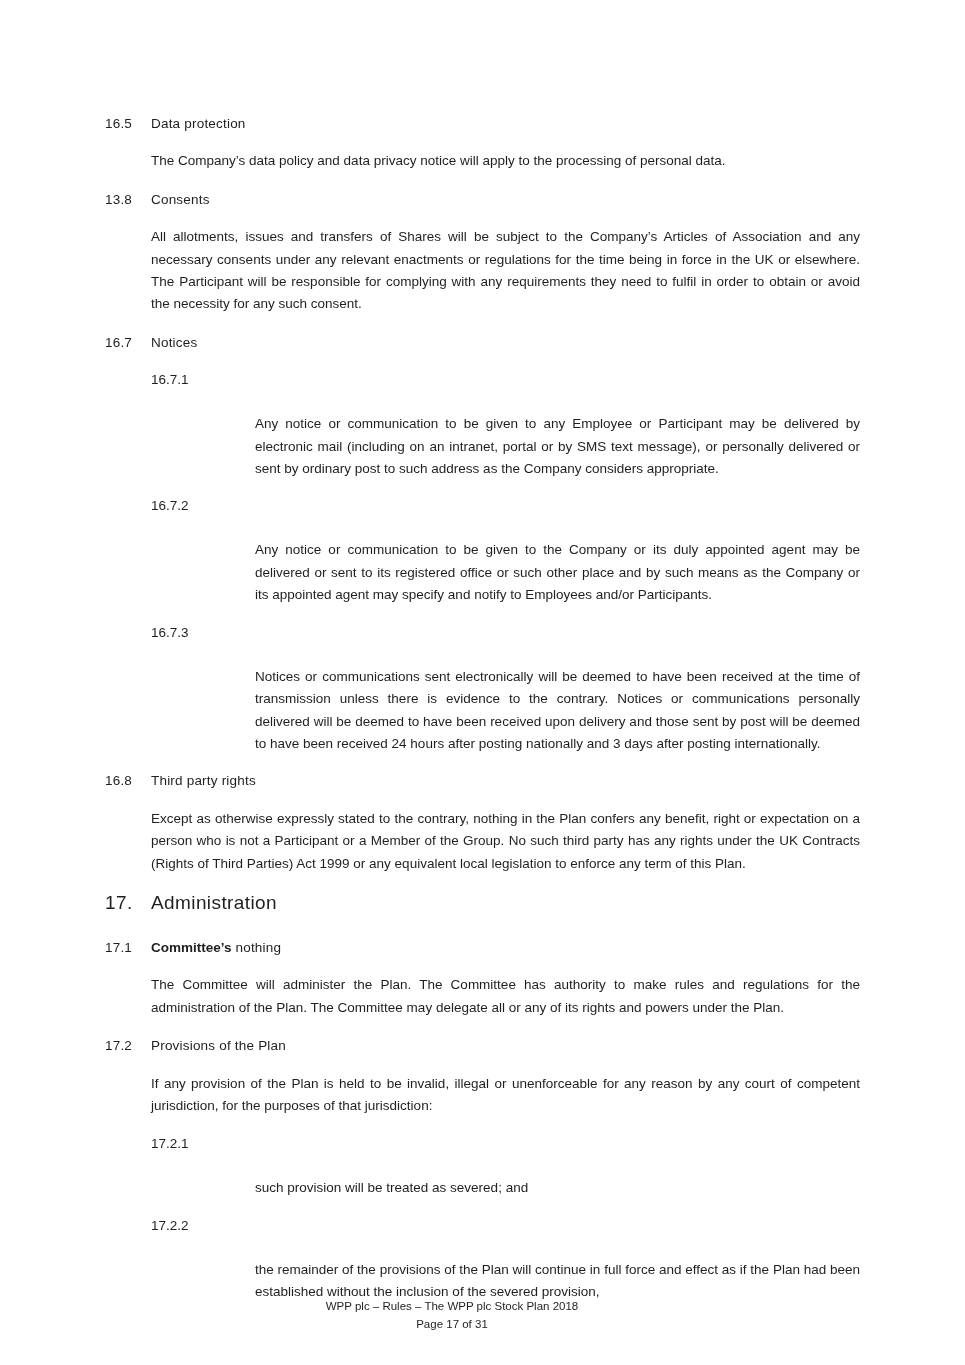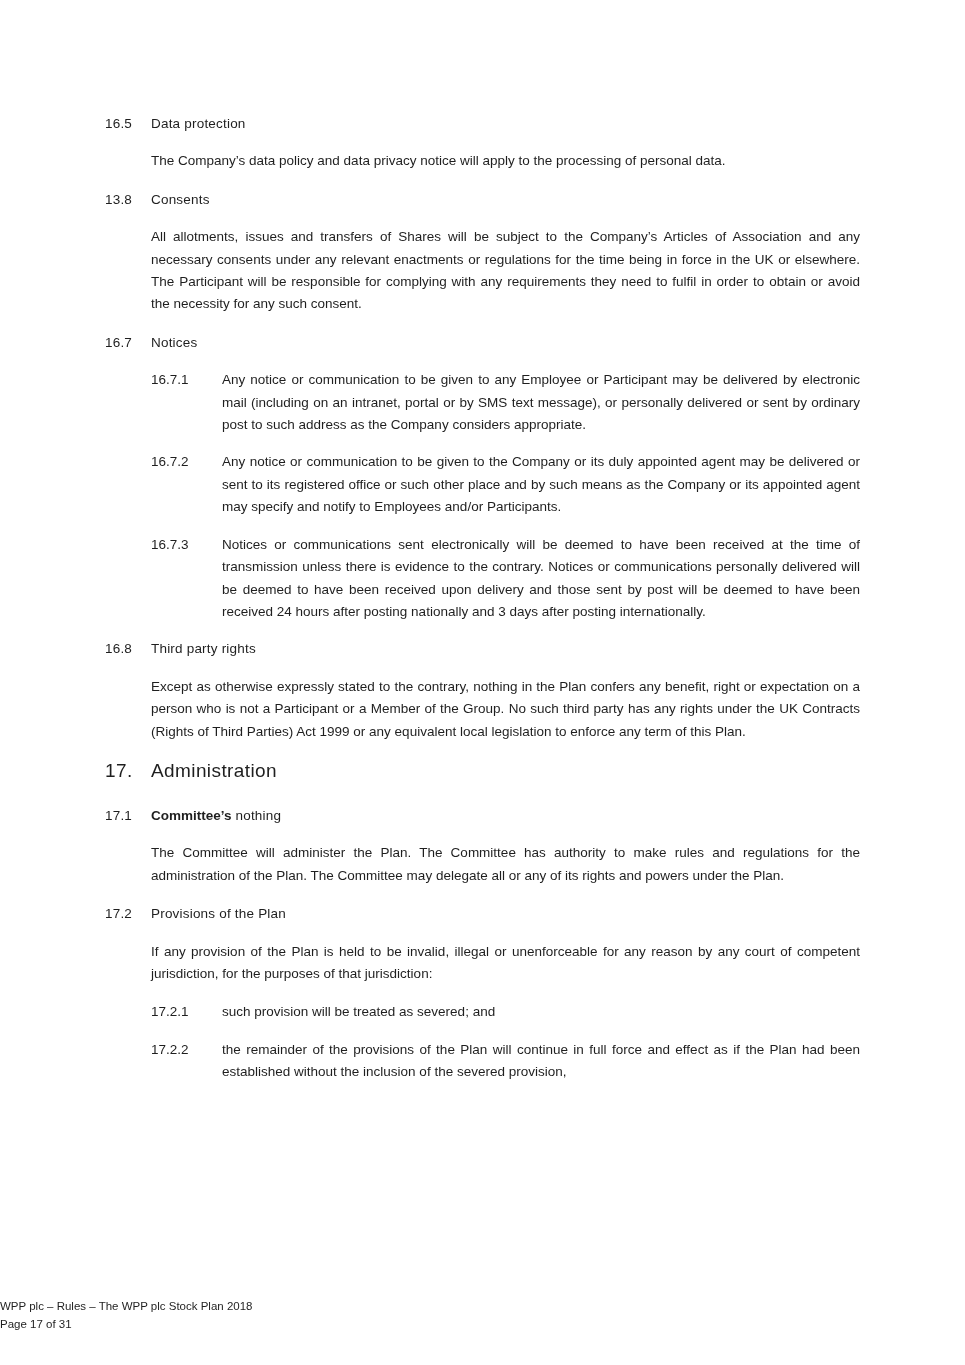--- a/index.html
+++ b/index.html
@@ -50,35 +50,37 @@
   }
   .body-para {
     margin: 0 0 16px 0;
     padding-left: 46px;
     text-align: justify;
   }
   .sub-item {
     display: flex;
     margin: 0 0 15px 0;
     padding-left: 46px;
+    gap: 33px;
   }
   .sub-num {
     width: 71px;
     flex-shrink: 0;
   }
   .sub-text {
     flex: 1;
     text-align: justify;
+    margin-top: 44px;
   }
   .footer {
     position: absolute;
     bottom: 32px;
     left: 0;
     width: 100%;
-    text-align: left;
+    text-align: center;
     font-size: 11.5px;
     line-height: 18px;
     color: #1f1f1f;
     margin-top: 12px;
   }
 </style>
 </head>
 <body>
 
 <div class="page">

